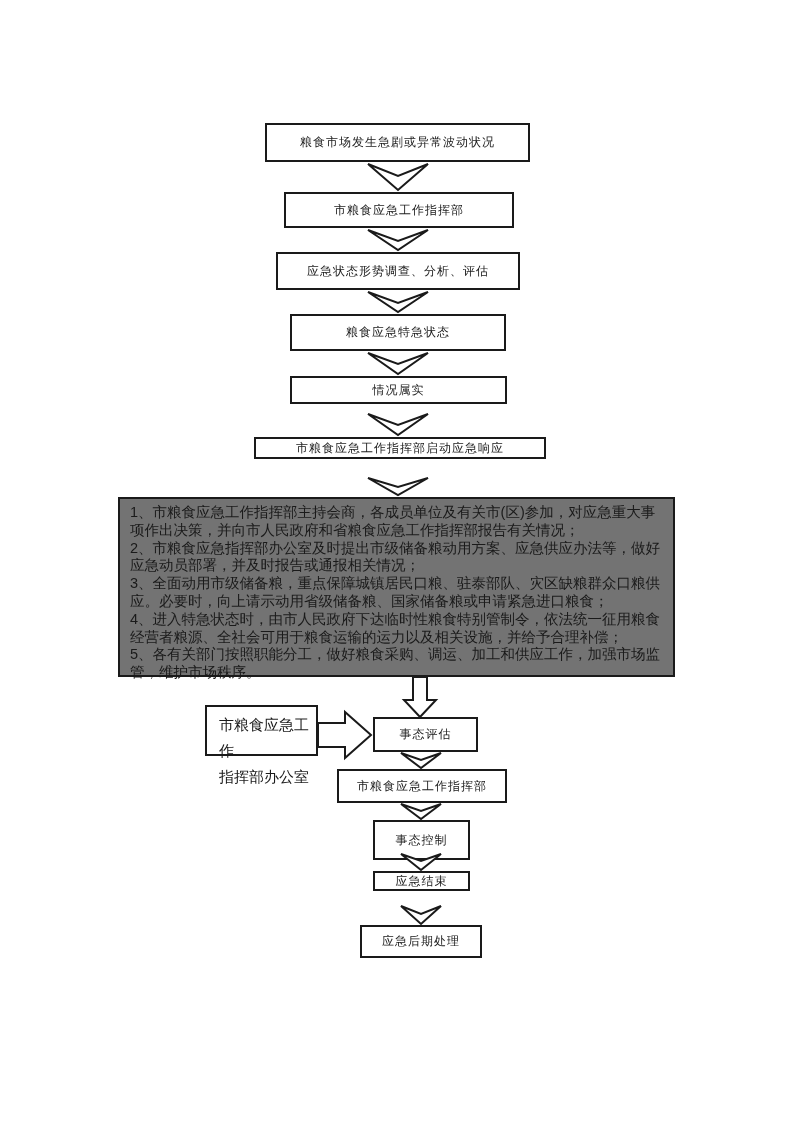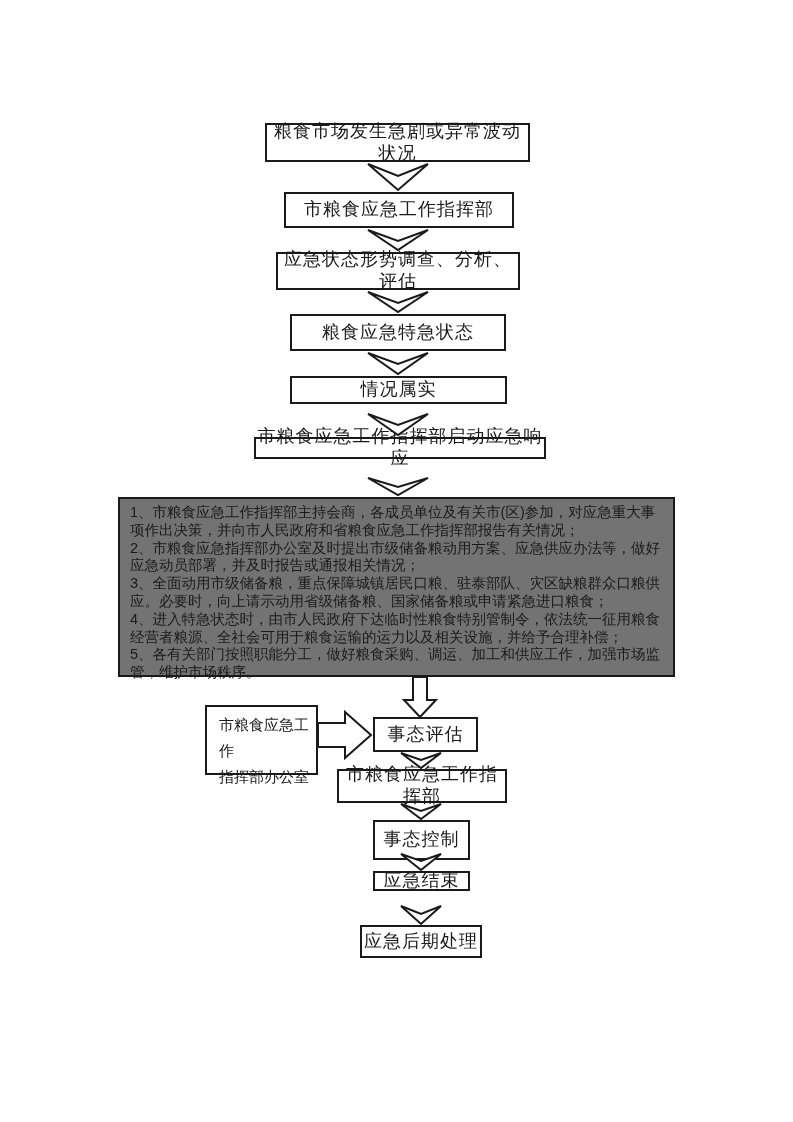--- a/index.html
+++ b/index.html
@@ -13,21 +13,21 @@
   }
   .node{
     position:absolute;
     box-sizing:border-box;
     border:2px solid #1a1a1a;
     background:#ffffff;
     display:flex;
     align-items:center;
     justify-content:center;
     text-align:center;
-    font-size:18px;
+    font-size:12px;
     letter-spacing:1px;
     line-height:1.2;
   }
   .bigbox{
     position:absolute;
     box-sizing:border-box;
     border:2px solid #1a1a1a;
     background:#737373;
     font-size:14.5px;
     line-height:17.8px;
@@ -74,21 +74,21 @@
   <div class="node" style="left:254px;top:437px;width:292px;height:22px;">市粮食应急工作指挥部启动应急响应</div>
 
   <div class="bigbox" style="left:118px;top:497px;width:557px;height:180px;">
     <div>1、市粮食应急工作指挥部主持会商，各成员单位及有关市(区)参加，对应急重大事项作出决策，并向市人民政府和省粮食应急工作指挥部报告有关情况；</div>
     <div>2、市粮食应急指挥部办公室及时提出市级储备粮动用方案、应急供应办法等，做好应急动员部署，并及时报告或通报相关情况；</div>
     <div>3、全面动用市级储备粮，重点保障城镇居民口粮、驻泰部队、灾区缺粮群众口粮供应。必要时，向上请示动用省级储备粮、国家储备粮或申请紧急进口粮食；</div>
     <div>4、进入特急状态时，由市人民政府下达临时性粮食特别管制令，依法统一征用粮食经营者粮源、全社会可用于粮食运输的运力以及相关设施，并给予合理补偿；</div>
     <div>5、各有关部门按照职能分工，做好粮食采购、调运、加工和供应工作，加强市场监管，维护市场秩序。</div>
   </div>
 
-  <div class="sidebox" style="left:205px;top:705px;width:113px;height:70px;">
+  <div class="sidebox" style="left:205px;top:705px;width:113px;height:51px;">
     <div>市粮食应急工作</div>
     <div>指挥部办公室</div>
   </div>
 
   <div class="node" style="left:373px;top:717px;width:105px;height:35px;">事态评估</div>
 
   <div class="node" style="left:337px;top:769px;width:170px;height:34px;">市粮食应急工作指挥部</div>
 
   <div class="node" style="left:373px;top:820px;width:97px;height:40px;">事态控制</div>
 

